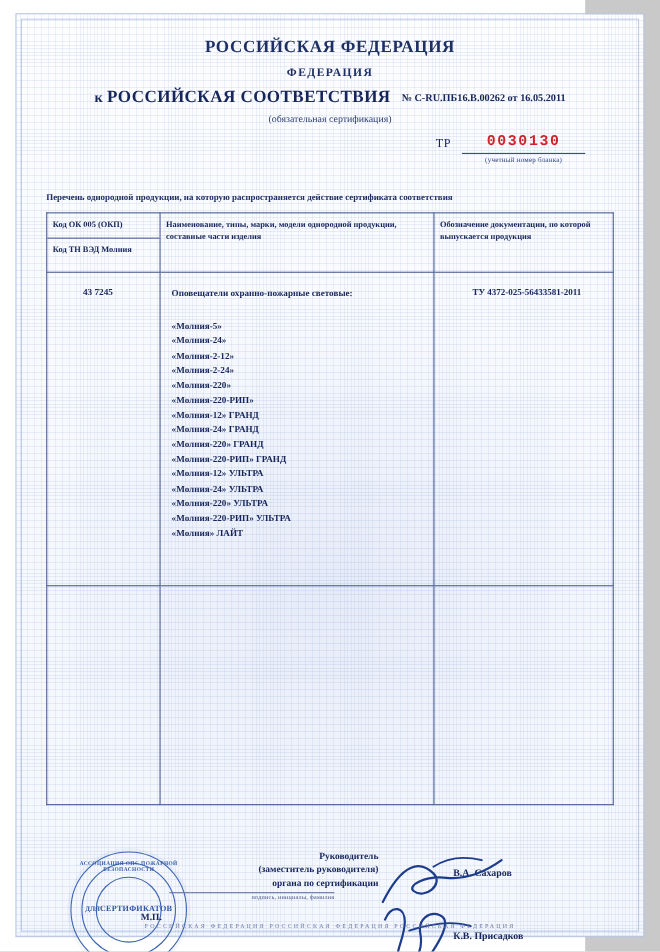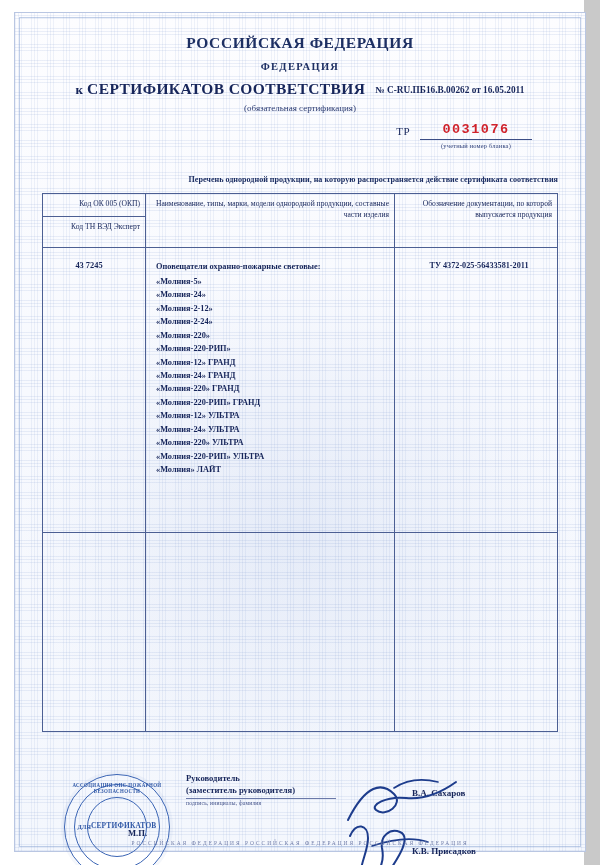--- a/index.html
+++ b/index.html
@@ -9,21 +9,21 @@
   }
   body {
     width: 600px;
     height: 865px;
     overflow: hidden;
     font-family: "Liberation Serif", serif;
   }
 
   .page {
     position: relative;
-    width: 584px;
+    width: 532px;
     height: 865px;
     background: #ffffff;
     box-sizing: border-box;
   }
 
   
   .paper {
     position: absolute;
     left: 14px;
     top: 12px;
@@ -133,43 +133,43 @@
     margin: 2px auto 0 auto;
   }
   .tr-caption {
     font-size: 6.4px;
     color: #33447c;
     margin-top: 2px;
     letter-spacing: 0.2px;
   }
 
   .list-caption {
-    text-align: right;
+    text-align: left;
     font-size: 8.1px;
     font-weight: bold;
     color: #1d2f63;
     margin-top: 26px;
   }
 
   
   table.cert {
     width: 100%;
     margin-top: 9px;
     border-collapse: collapse;
     table-layout: fixed;
   }
   table.cert th, table.cert td {
     border: 1px solid #4c5f93;
     vertical-align: top;
     color: #16255a;
   }
   table.cert th {
-    text-align: right;
+    text-align: left;
     font-size: 7.6px;
-    font-weight: normal;
+    font-weight: bold;
     padding: 4px 5px 15px 5px;
     line-height: 1.45;
   }
   .col1 { width: 92px; }
   .col3 { width: 152px; }
 
   .th1-top { padding-bottom: 2px; }
   .th1-div {
     border-top: 1px solid #4c5f93;
     margin: 5px -5px 4px -5px;
@@ -187,38 +187,39 @@
     font-weight: bold;
     line-height: 1.62;
     height: 268px;
   }
   td.c3 {
     text-align: center;
     font-size: 8.2px;
     font-weight: bold;
     padding: 13px 4px 4px 10px;
   }
-  td.c2 .lead { margin-bottom: 2px; }
+  td.c2 .lead { margin-bottom: 17px; }
   td.c2 .item { white-space: nowrap; }
 
   .tail-row td {
     height: 196px;
   }
 
   
   .sig-area {
     position: relative;
     margin-top: 34px;
     height: 120px;
   }
   .sig-left {
     position: absolute;
-    left: 144px;
+    left: 112px;
     top: 6px;
     width: 190px;
+    text-align: right;
   }
   .sig-line {
     font-size: 8.6px;
     font-weight: bold;
     color: #16255a;
     line-height: 1.45;
   }
   .sig-hint {
     font-size: 5.6px;
     color: #44538a;
@@ -321,44 +322,44 @@
 <div class="page">
   <div class="paper"></div>
 
   <div class="content">
 
     <div class="h-title">РОССИЙСКАЯ ФЕДЕРАЦИЯ</div>
     <div class="h-sub">ФЕДЕРАЦИЯ</div>
 
     <div class="h-line2">
       <span class="pre">к</span>
-      <span class="big">СЕРТИФИКАТОВ СООТВЕТСТВИЯ</span>
+      <span class="big">РОССИЙСКАЯ СООТВЕТСТВИЯ</span>
       <span class="num">№ C-RU.ПБ16.В.00262 от 16.05.2011</span>
     </div>
 
     <div class="h-oblig">(обязательная сертификация)</div>
 
     <div class="tr-row">
       <div class="tr-label">ТР</div>
       <div class="tr-blankbox">
-        <div class="tr-number">0031076</div>
+        <div class="tr-number">0030130</div>
         <div class="tr-underline"></div>
         <div class="tr-caption">(учетный номер бланка)</div>
       </div>
     </div>
 
     <div class="list-caption">Перечень однородной продукции, на которую распространяется действие сертификата соответствия</div>
 
     <table class="cert">
       <thead>
         <tr>
           <th class="col1">
             <div class="th1-top">Код ОК 005 (ОКП)</div>
             <div class="th1-div"></div>
-            <div>Код ТН ВЭД Эксперт</div>
+            <div>Код ТН ВЭД Молния</div>
           </th>
           <th class="col2">Наименование, типы, марки, модели однородной продукции, составные части изделия</th>
           <th class="col3">Обозначение документации, по которой выпускается продукция</th>
         </tr>
       </thead>
       <tbody>
         <tr>
           <td class="c1">43 7245</td>
           <td class="c2">
             <div class="lead">Оповещатели охранно-пожарные световые:</div>
@@ -397,20 +398,21 @@
           <div class="s2">СЕРТИФИКАТОВ</div>
         </div>
         <div class="stamp-bottom">ССПБ. RU. ПБ16</div>
       </div>
 
       <div class="mp">М.П.</div>
 
       <div class="sig-left">
         <div class="sig-line">Руководитель</div>
         <div class="sig-line">(заместитель руководителя)</div>
+        <div class="sig-line">органа  по  сертификации</div>
         <div class="sig-hint">подпись, инициалы, фамилия</div>
 
       </div>
 
       <div class="sig-names">
         <div class="sig-name">В.А. Сахаров</div>
         <div class="sig-name second">К.В. Присадков</div>
       </div>
 
       <svg class="scribble" style="left:300px; top:10px;" width="120" height="60" viewBox="0 0 120 60">

